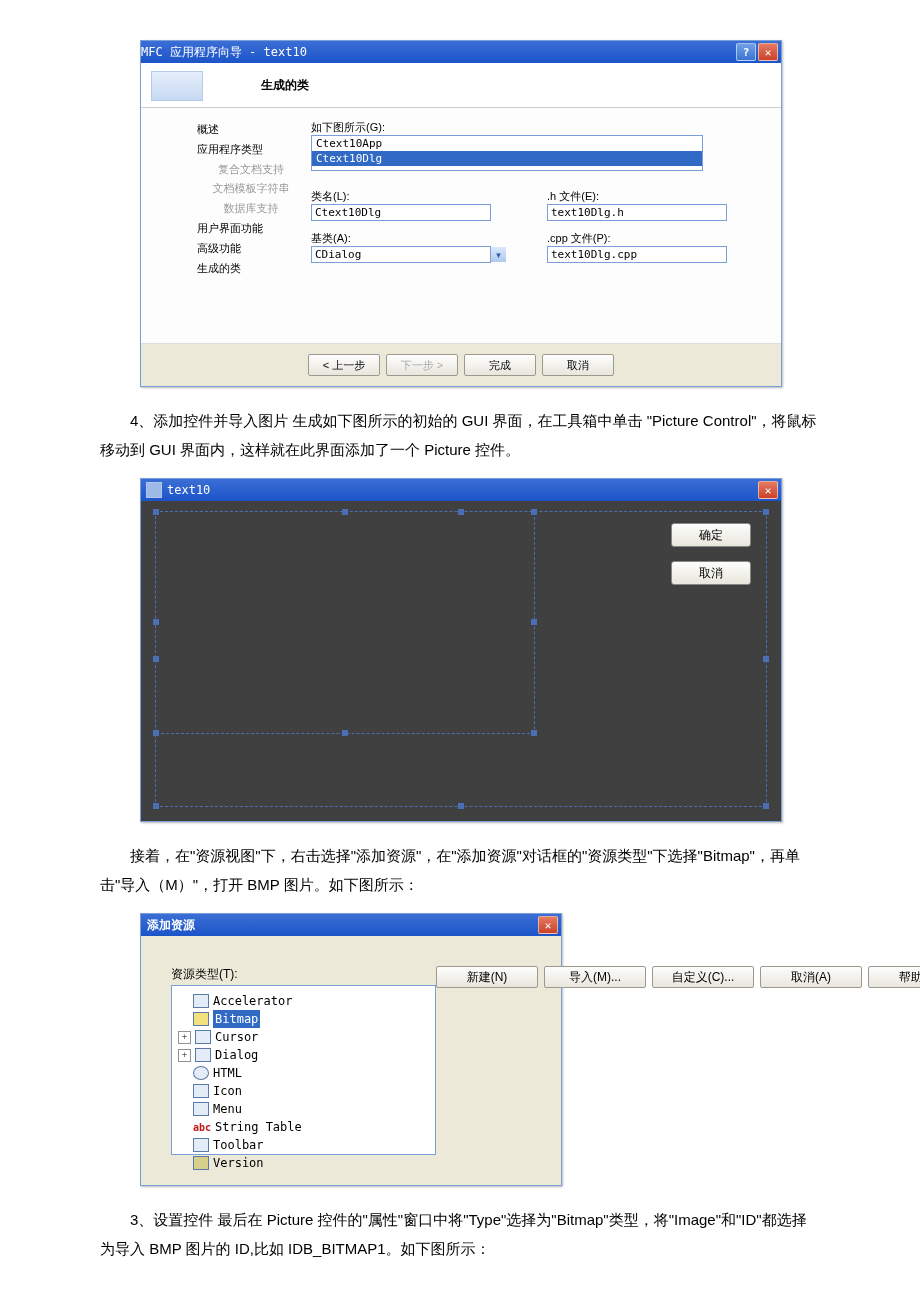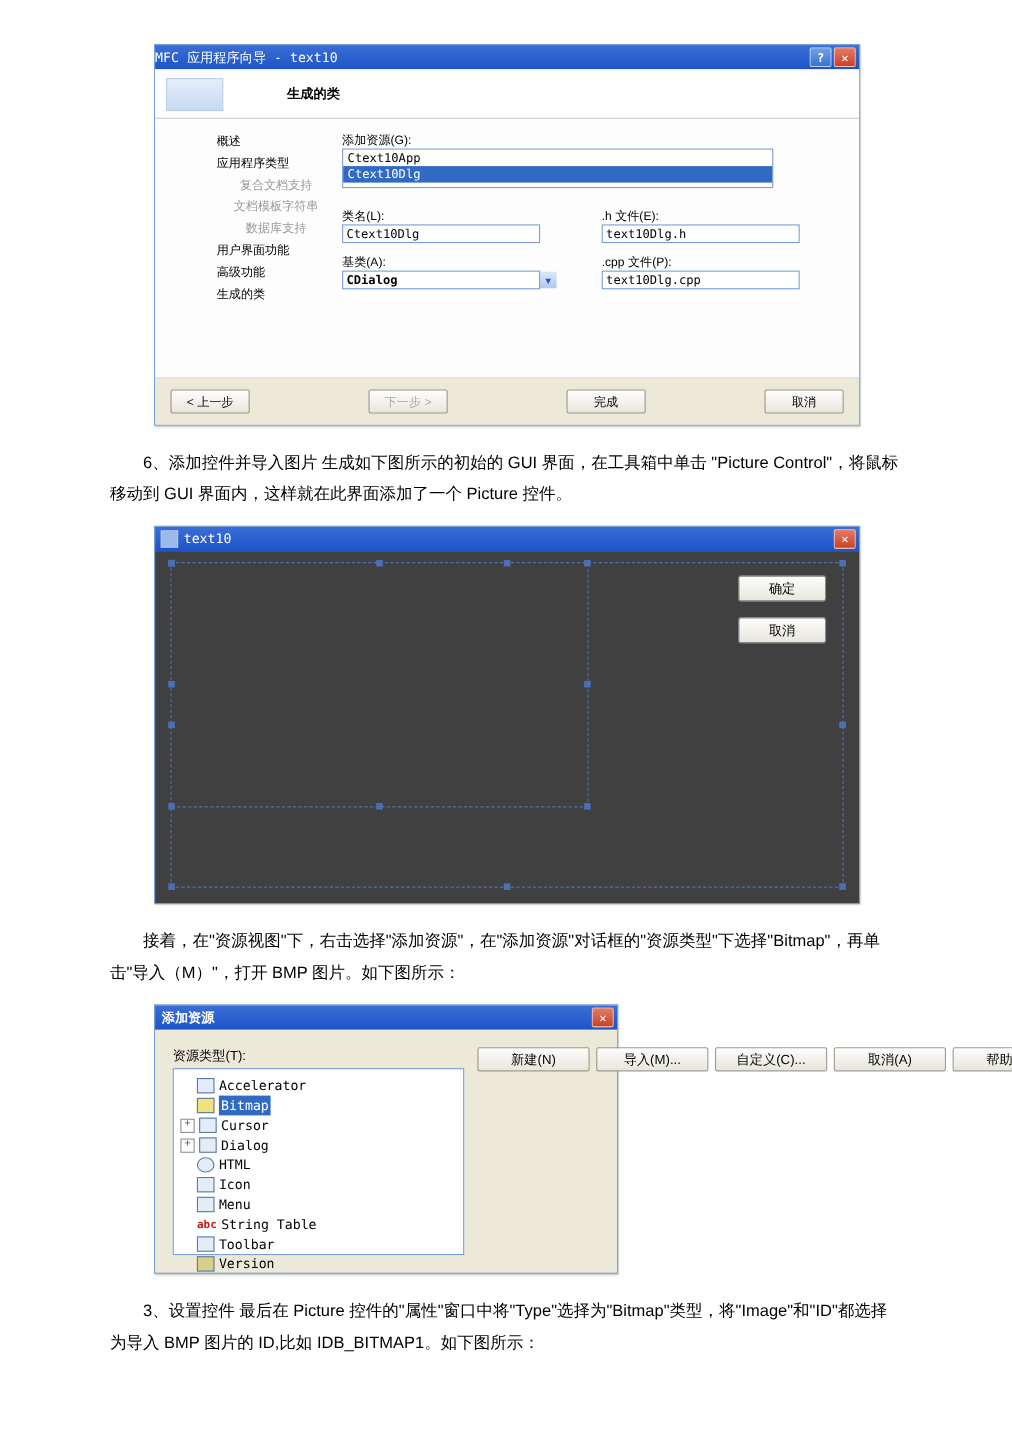--- a/index.html
+++ b/index.html
@@ -90,34 +90,34 @@
   .col{flex:1;}
   .txt{
     width:180px;height:17px;
     border:1px solid #7a9ed8;
     background:#fff;
     padding:1px 3px;
     font-family:monospace;font-size:11px;
     display:flex;align-items:center;
     box-sizing:border-box;
   }
-  .comb{position:relative;width:196px;font-weight:bold;}
+  .comb{position:relative;width:196px;}
   .comb .arrow{
     position:absolute;right:1px;top:1px;
     width:15px;height:15px;
     background:linear-gradient(#dbe8fb,#aecaf0);
     border-left:1px solid #7a9ed8;
     display:flex;align-items:center;justify-content:center;
     color:#2b5aa8;font-size:9px;
   }
   .wiz-footer{
     background:#ece9d8;
     border-top:1px solid #ddd;
     padding:10px 14px;
-    display:flex;justify-content:space-between;gap:6px;
+    display:flex;justify-content:center;gap:6px;
   }
   .btn{
     min-width:70px;height:20px;
     background:linear-gradient(#fefefe,#e8e6dc);
     border:1px solid #9c9a8f;
     border-radius:2px;
     font-size:11px;
     display:inline-flex;align-items:center;justify-content:center;
     cursor:default;
   }
@@ -153,21 +153,21 @@
     display:flex;align-items:center;justify-content:center;font-size:12px;
   }
   .btn-ok{top:22px;} .btn-cancel{top:60px;}
   .wm{
     position:absolute;left:100px;top:70px;
     font-size:46px;color:#d7d7d7;letter-spacing:1px;font-family:Arial,sans-serif;
     pointer-events:none;user-select:none;
   }
   
   .dlg3{width:420px;margin-left:40px;}
-  .dlg3-body{padding:16px;display:flex;gap:12px;font-size:12px;}
+  .dlg3-body{padding:30px;display:flex;font-size:12px;}
   .tree{
     width:265px;height:170px;
     border:1px solid #7a9ed8;background:#fff;
     padding:6px;font-family:"SimSun",monospace;font-size:12px;line-height:1.5;
     box-sizing:border-box;
   }
   .tree-row{display:flex;align-items:center;gap:4px;white-space:nowrap;}
   .expand{width:11px;height:11px;border:1px solid #919191;display:inline-flex;align-items:center;justify-content:center;font-size:9px;color:#555;background:#fff;}
   .ti{
     width:14px;height:12px;display:inline-block;
@@ -203,21 +203,21 @@
       <div class="item">概述</div>
       <div class="item">应用程序类型</div>
       <div class="item dis">复合文档支持</div>
       <div class="item dis">文档模板字符串</div>
       <div class="item dis">数据库支持</div>
       <div class="item">用户界面功能</div>
       <div class="item">高级功能</div>
       <div class="item">生成的类</div>
     </div>
     <div class="wiz-form">
-      <div class="lbl">添加资源(G):</div>
+      <div class="lbl">如下图所示(G):</div>
       <div class="listbox">
         <div class="li">Ctext10App</div>
         <div class="li sel">Ctext10Dlg</div>
       </div>
       <div class="row2">
         <div class="col">
           <div class="lbl">类名(L):</div>
           <div class="txt">Ctext10Dlg</div>
         </div>
         <div class="col">
@@ -241,21 +241,21 @@
     </div>
   </div>
   <div class="wiz-footer">
     <div class="btn">&lt; 上一步</div>
     <div class="btn dis">下一步 &gt;</div>
     <div class="btn">完成</div>
     <div class="btn">取消</div>
   </div>
 </div>
 
-<p>6、添加控件并导入图片 生成如下图所示的初始的 GUI 界面，在工具箱中单击 "Picture Control"，将鼠标移动到 GUI 界面内，这样就在此界面添加了一个 Picture 控件。</p>
+<p>4、添加控件并导入图片 生成如下图所示的初始的 GUI 界面，在工具箱中单击 "Picture Control"，将鼠标移动到 GUI 界面内，这样就在此界面添加了一个 Picture 控件。</p>
 
 <div class="win dlg2">
   <div class="titlebar">
     <div class="title-icon"></div>
     <span>text10</span>
     <div class="titlebar-spacer"></div>
     <div class="titlebar-btn close-btn">✕</div>
   </div>
   <div class="canvas">
     <div class="inner">

